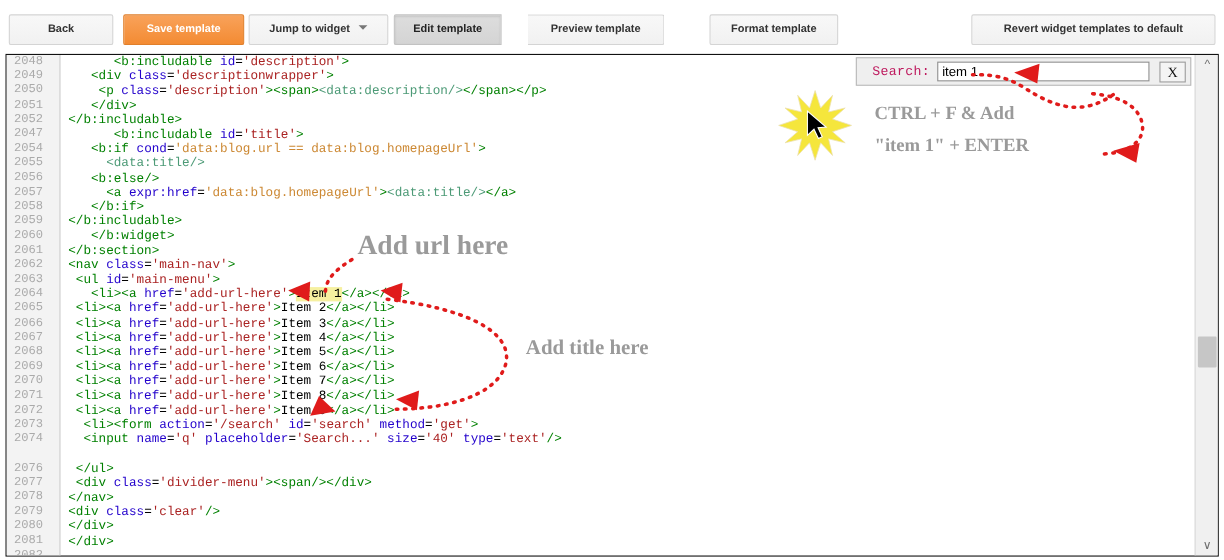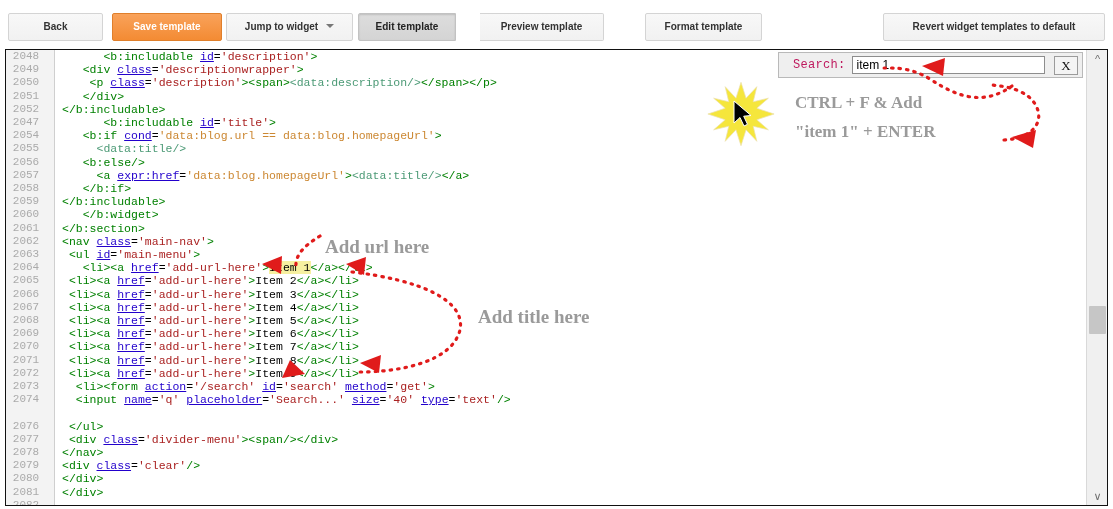--- a/index.html
+++ b/index.html
@@ -61,21 +61,21 @@
     font-family:"Liberation Mono",monospace;font-size:11.5px;
   }
   .ln{
     position:absolute;left:0;top:0;width:40px;text-align:center;
     color:#aaaaaa;font-family:Liberation Mono, monospace;font-size:11px;
   }
   .src{position:absolute;left:56px;top:0;}
 
   
   .t{color:#008000;}          
-  .an{color:#2200cc;text-decoration:underline;}         
+  .an{color:#2200cc;}         
   .av{color:#aa2222;}         
   .ae{color:#cc8833;}         
   .dt{color:#4c9a76;}         
   .pl{color:#000000;}         
   .hl{background:#f6f0a0;}    
 
   
   .vscroll{
     position:absolute;right:0;top:0;width:21px;height:100%;
     background:#f0f0f0;border-left:1px solid #d9d9d9;box-sizing:border-box;
@@ -115,21 +115,21 @@
     text-align:center;line-height:17px;cursor:pointer;
   }
 
   
   .anno{
     position:absolute;color:#9a9a9a;
     font-family:"Liberation Serif",serif;font-weight:bold;
     white-space:pre;pointer-events:none;
   }
   #anno-ctrlf{left:795px;top:88px;font-size:17px;line-height:29px;}
-  #anno-url{left:325px;top:236px;font-size:19px;}
+  #anno-url{left:325px;top:210px;font-size:25px;}
   #anno-title{left:478px;top:306px;font-size:19px;}
 
   .burst{position:absolute;left:705px;top:78px;width:72px;height:72px;}
   .cursor{position:absolute;left:733px;top:100px;width:20px;height:30px;}
   svg.over{position:absolute;left:0;top:0;width:1113px;height:509px;
            pointer-events:none;}
 </style>
 </head>
 <body>
 

